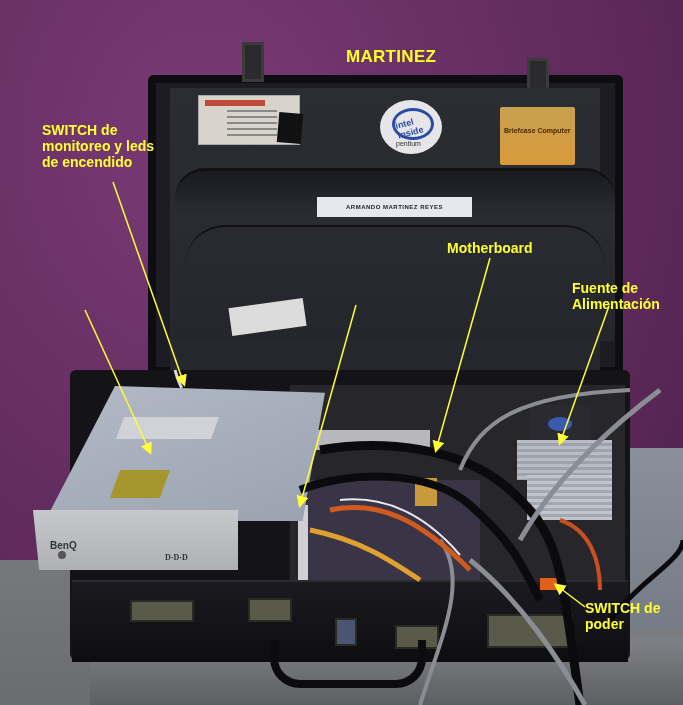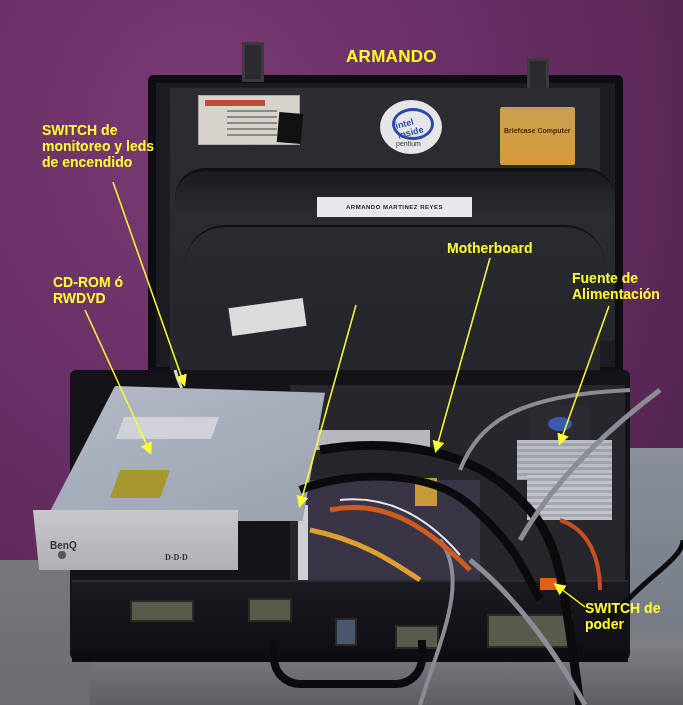--- a/index.html
+++ b/index.html
@@ -230,39 +230,35 @@
       </marker>
     </defs>
     <line x1="113" y1="182" x2="184" y2="384" stroke="#ffff33" stroke-width="1.5" marker-end="url(#ah)"></line>
     <line x1="85" y1="310" x2="150" y2="452" stroke="#ffff33" stroke-width="1.5" marker-end="url(#ah)"></line>
     <line x1="356" y1="305" x2="300" y2="505" stroke="#ffff33" stroke-width="1.5" marker-end="url(#ah)"></line>
     <line x1="490" y1="258" x2="436" y2="450" stroke="#ffff33" stroke-width="1.5" marker-end="url(#ah)"></line>
     <line x1="609" y1="306" x2="560" y2="443" stroke="#ffff33" stroke-width="1.5" marker-end="url(#ah)"></line>
     <line x1="585" y1="607" x2="556" y2="585" stroke="#ffff33" stroke-width="1.5" marker-end="url(#ah)"></line>
   </svg>
 
-  <div class="title">ARMANDO</div>
+  <div class="title">MARTINEZ</div>
 
   <div class="label" style="left:42px;top:122px;">
     <div>SWITCH de</div>
     <div>monitoreo y leds</div>
     <div>de encendido</div>
   </div>
 
-  <div class="label" style="left:53px;top:274px;">
-    <div>CD-ROM ó</div>
-    <div>RWDVD</div>
-  </div>
 
 
   <div class="label" style="left:447px;top:240px;text-align:center;">
     <div>Motherboard</div>
   </div>
 
-  <div class="label" style="left:572px;top:270px;">
+  <div class="label" style="left:572px;top:280px;">
     <div>Fuente de</div>
     <div>Alimentación</div>
   </div>
 
   <div class="label" style="left:585px;top:600px;">
     <div>SWITCH de</div>
     <div>poder</div>
   </div>
 </div>
 

